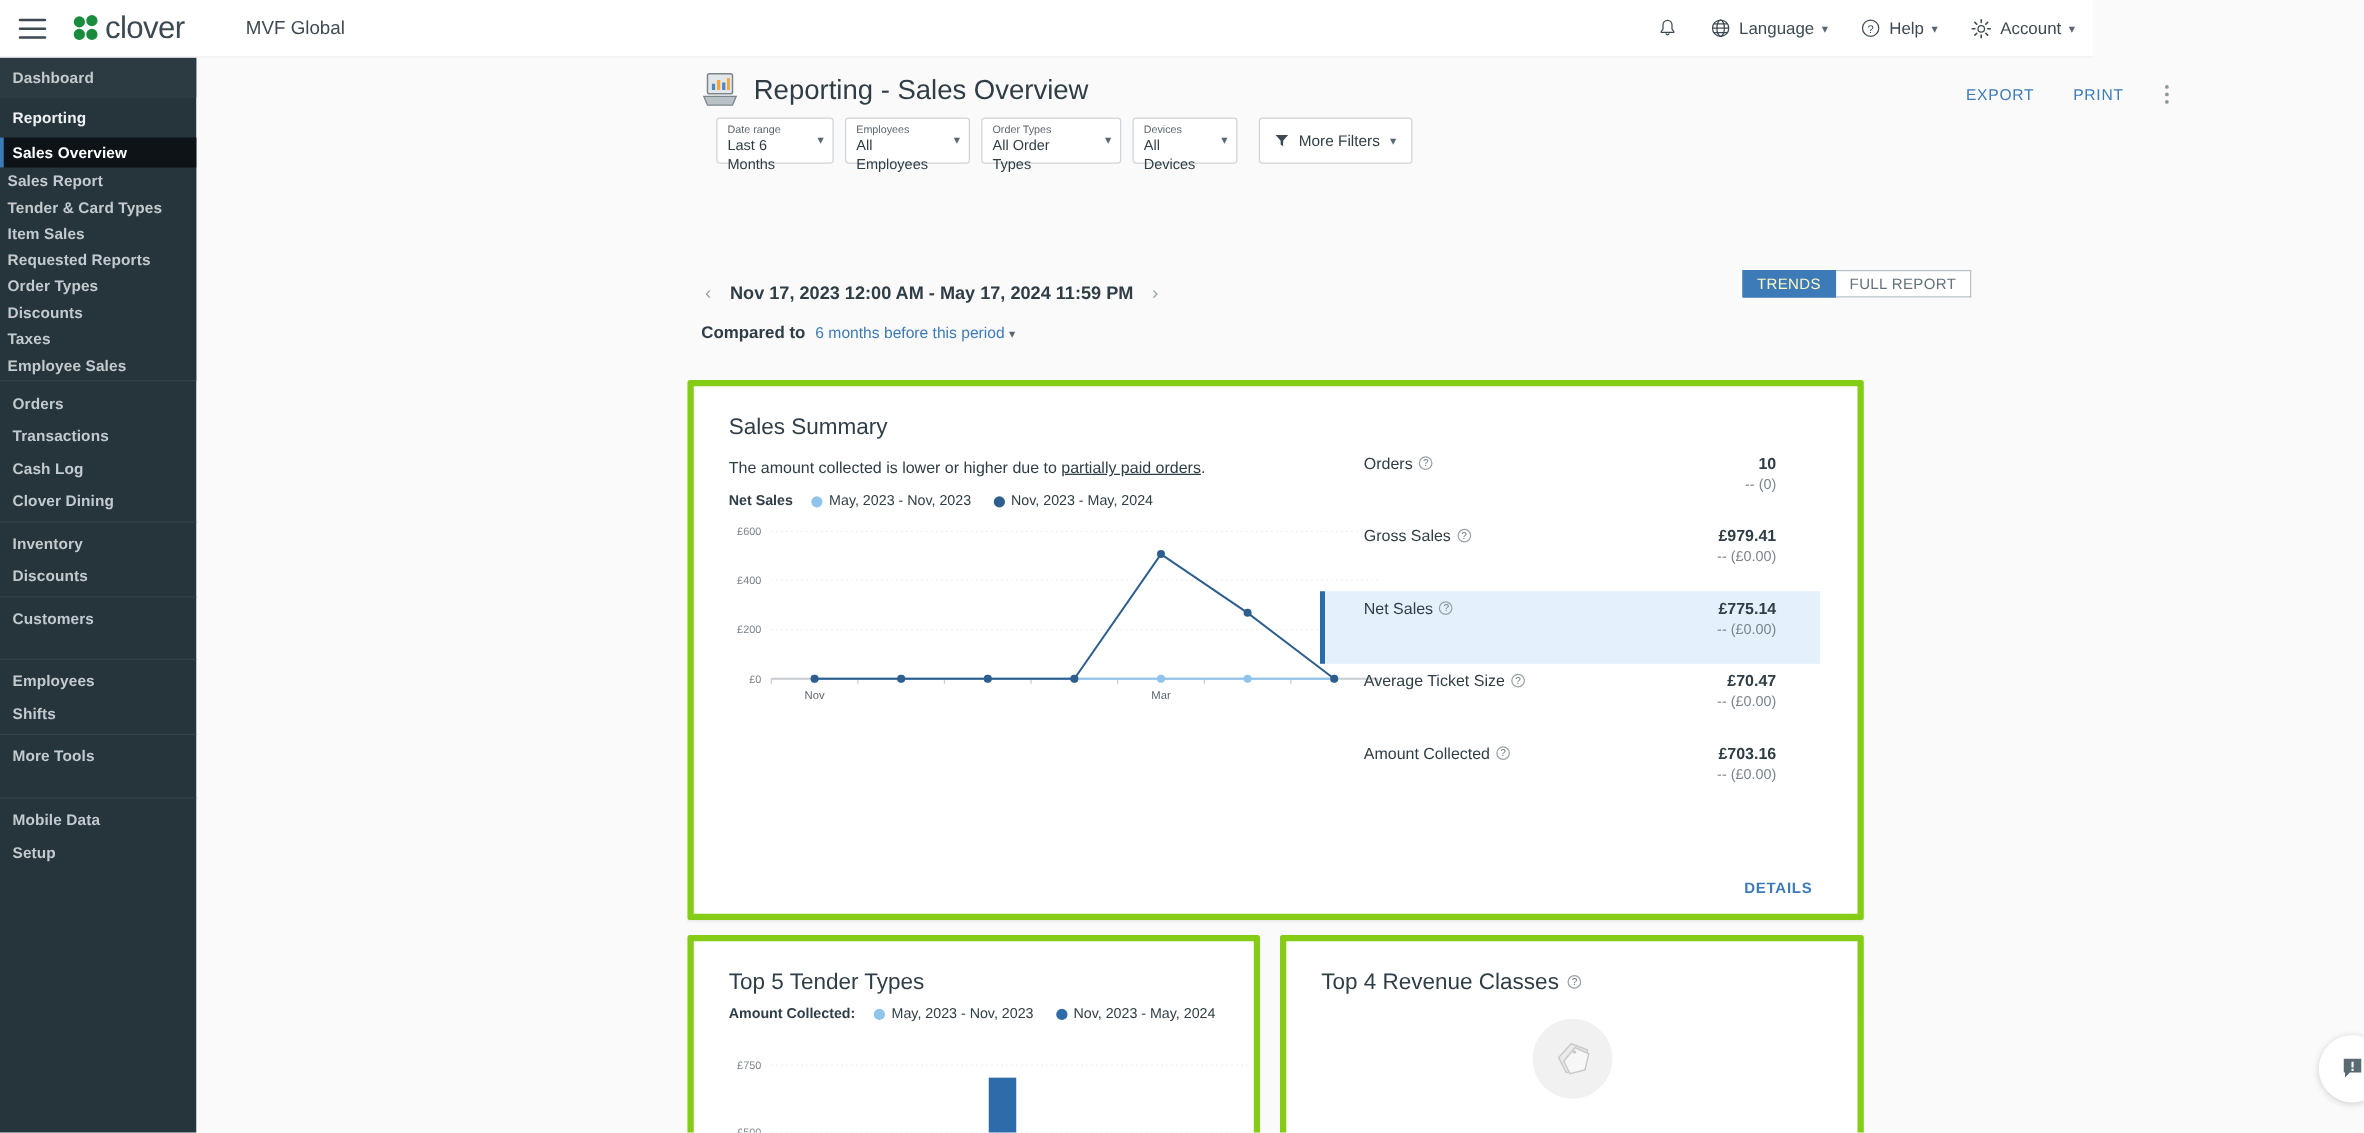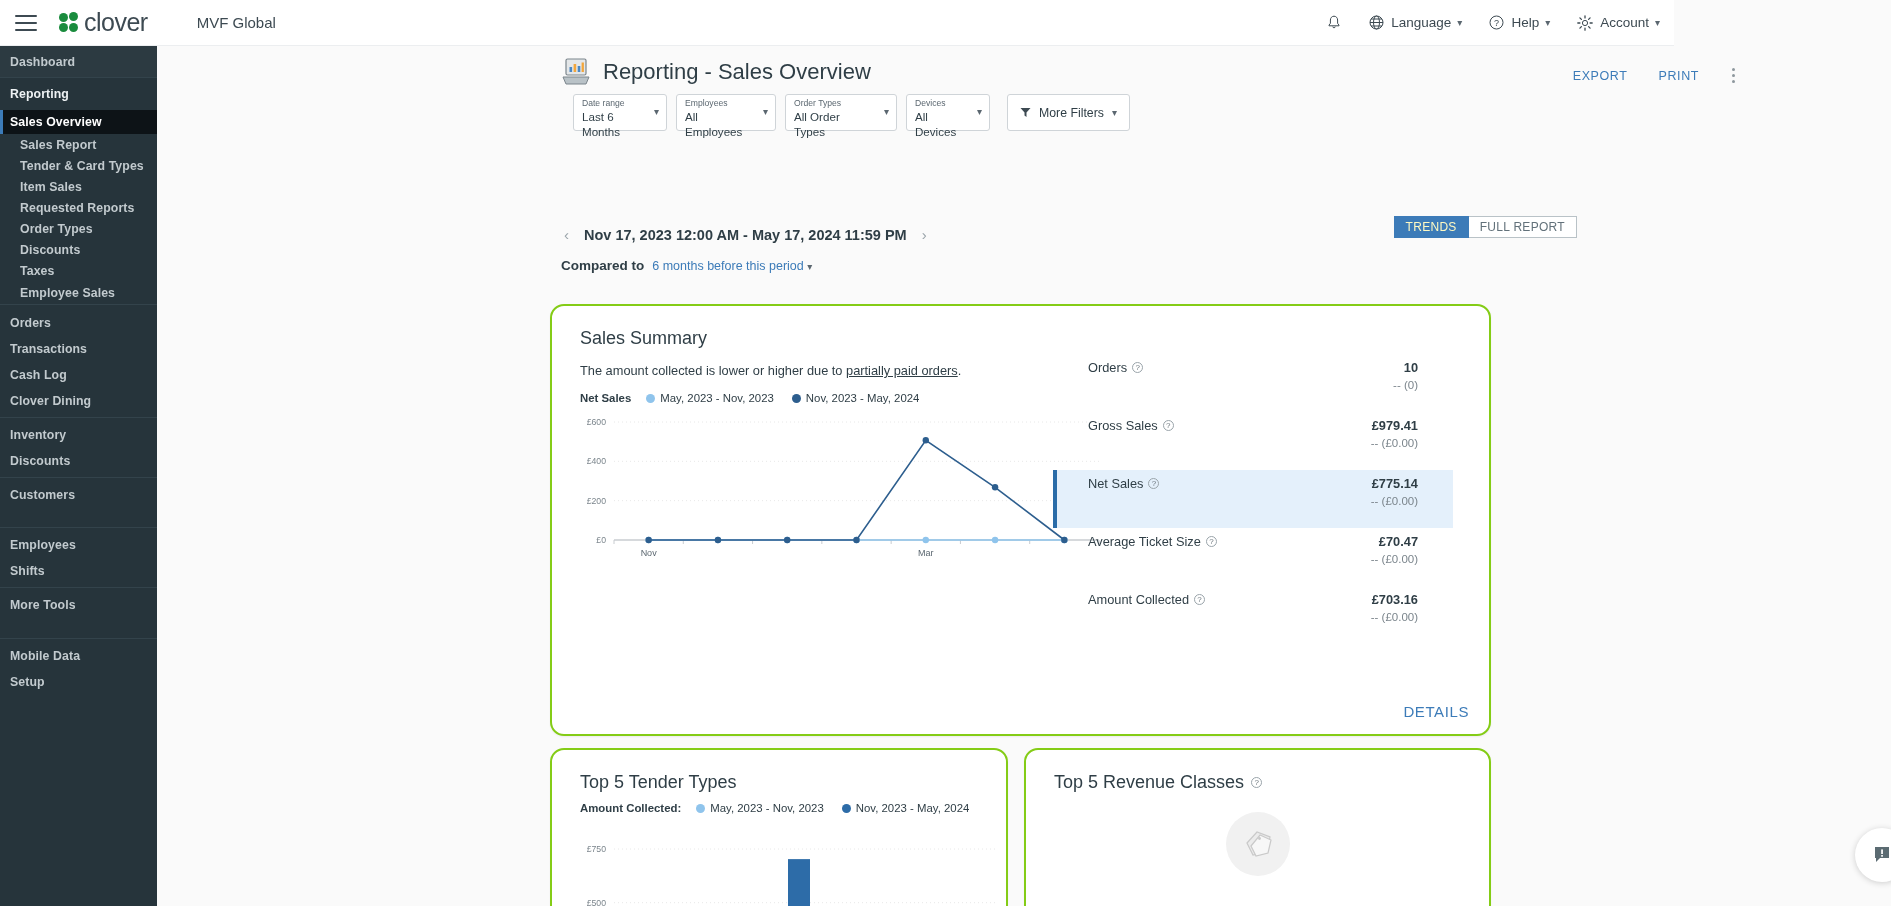--- a/index.html
+++ b/index.html
@@ -58,21 +58,21 @@
     font-size: 12.3px;
   }
   .nav-group { border-bottom: 1px solid #33434b; }
   .nav-item {
     height: 26px; display: flex; align-items: center;
     padding-left: 10px; cursor: pointer; color: #c2cace; font-weight: bold;
     letter-spacing: 0.1px;
   }
   .nav-item.dim { background: #2c3a41; }
   .nav-item.section-head { color:#eef2f4; }
-  .nav-item.sub { padding-left: 20px; }
+  .nav-item.sub { padding-left: 6px; }
   .nav-item.active {
     background: #0d1317; color: #ffffff;
     border-left: 3px solid #3c7bb8; padding-left: 7px;
   }
   .nav-sub-wrap { background: #26343b; }
   .sb-footer {
     position: absolute; bottom: 6px; left: 10px; font-size: 10.5px; color: #b9c2c7;
     line-height: 13px;
   }
   .sb-footer a { color: #b9c2c7; text-decoration: underline; }
@@ -119,22 +119,22 @@
   
   #datenav { position: absolute; left: 404px; top: 180px; display: flex; align-items: center; gap: 12px;}
   .arrow { font-size: 15px; color: #9aa4aa; cursor: pointer; padding: 0 3px; }
   #date-range-text { font-size: 14.5px; color: #2f3e46; font-weight: bold; }
   #compared { position: absolute; left: 404px; top: 212px; display: flex; align-items: baseline; gap: 8px; }
   .cmp-lbl { font-size: 13.5px; color: #2f3e46; font-weight: bold; }
   .cmp-val { font-size: 12.5px; color: #3c7bb8; cursor: pointer; }
 
   
   .card {
-    position: absolute; background: #fff; border: 2px solid #84cc16;
-    border-radius: 14px; box-shadow: 0 1px 2px rgba(0,0,0,0.06);
+    position: absolute; background: #fff; border: 5px solid #84cc16;
+    border-radius: 2px; box-shadow: 0 1px 2px rgba(0,0,0,0.06);
   }
   #card-summary { left: 393px; top: 258px; width: 941px; height: 432px; }
   .card-title { font-size: 18px; color: #2f3e46; font-weight: 400; }
   #sum-note { position: absolute; left: 28px; top: 57px; font-size: 12.8px; color: #2f3e46; }
   #sum-note a { color: #2f3e46; }
   .legend-row { display: flex; align-items: center; gap: 9px; font-size: 11.4px; color: #2f3e46; }
   .lg-dot { width: 9px; height: 9px; border-radius: 50%; display: inline-block; margin-right:5px;}
   .lg-item { display: flex; align-items: center; }
   .lg-title { font-weight: bold; margin-right: 6px; }
 
@@ -145,21 +145,21 @@
   .metric .row1 { display: flex; justify-content: space-between; align-items: baseline; }
   .metric .m-lbl { font-size: 12.8px; color: #2f3e46; display:flex; align-items:center; gap:5px;}
   .metric .m-val { font-size: 12.8px; color: #2f3e46; font-weight: bold; }
   .metric .row2 { display: flex; justify-content: flex-end; font-size: 11.5px; color: #7b858c; margin-top: 4px;}
   .metric.hl { background: #e4f0fb; border-left: 4px solid #2a6ca8; padding-left: 31px;}
   .qm {
     width: 11px; height: 11px; border-radius: 50%; border: 1px solid #9aa4aa;
     font-size: 8px; color: #6d777e; display: inline-flex; align-items: center;
     justify-content: center; line-height: 1; cursor: pointer;
   }
-  #details-link { position: absolute; right: 20px; bottom: 14px; font-size: 15px; color: #3c7bb8; letter-spacing:0.6px; cursor:pointer;}
+  #details-link { position: absolute; right: 36px; bottom: 14px; font-size: 12px; color: #3c7bb8; letter-spacing:0.6px; cursor:pointer;font-weight:bold;}
 
   #card-tender { left: 393px; top: 702px; width: 458px; height: 260px; }
   #card-revenue { left: 867px; top: 702px; width: 467px; height: 260px; }
   #rev-empty { position: absolute; left:0; right: 0; top: 62px; text-align:center; }
   .tag-circle {
     width: 64px; height: 64px; border-radius: 50%; background: #f1f1f1;
     margin: 0 auto; display:flex; align-items:center; justify-content:center;
   }
   #rev-empty-text { margin-top: 30px; font-size: 12.8px; color: #2f3e46; }
 
@@ -498,21 +498,21 @@
         <line x1="48" y1="78.6829268292683" x2="432" y2="78.6829268292683" stroke="#e8e8e8" stroke-width="1" stroke-dasharray="1 3"></line>
         <text x="40" y="81.6829268292683" text-anchor="end" class="axis-lbl">£500</text>
         <line x1="48" y1="132.34146341463415" x2="432" y2="132.34146341463415" stroke="#e8e8e8" stroke-width="1" stroke-dasharray="1 3"></line>
         <text x="40" y="135.34146341463415" text-anchor="end" class="axis-lbl">£250</text>
         <rect x="222" y="35.11219512195123" width="22" height="150.88780487804877" fill="#2d6ca8"></rect>
       </svg>
   </div>
 
   <div class="card" id="card-revenue">
     <div class="card-title" style="position:absolute;left:28px;top:22px;display:flex;align-items:center;gap:7px;">
-      <span>Top 5 Revenue Classes</span>
+      <span>Top 4 Revenue Classes</span>
       <span class="qm">?</span>
     </div>
     <div id="rev-empty">
       <div class="tag-circle">
         <svg width="42" height="42" viewBox="0 0 42 42">
           <path d="M10 20 L20 9 L33 14 L30 29 L16 32 Z" fill="#ebebeb" stroke="#c9c9c9" stroke-width="1.2"></path>
           <path d="M14 23 L23 12 L34 17 L31 30 L19 33 Z" fill="#f7f7f7" stroke="#c9c9c9" stroke-width="1.2"></path>
           <circle cx="22.5" cy="15.5" r="1.4" fill="#c9c9c9"></circle>
         </svg>
       </div>

